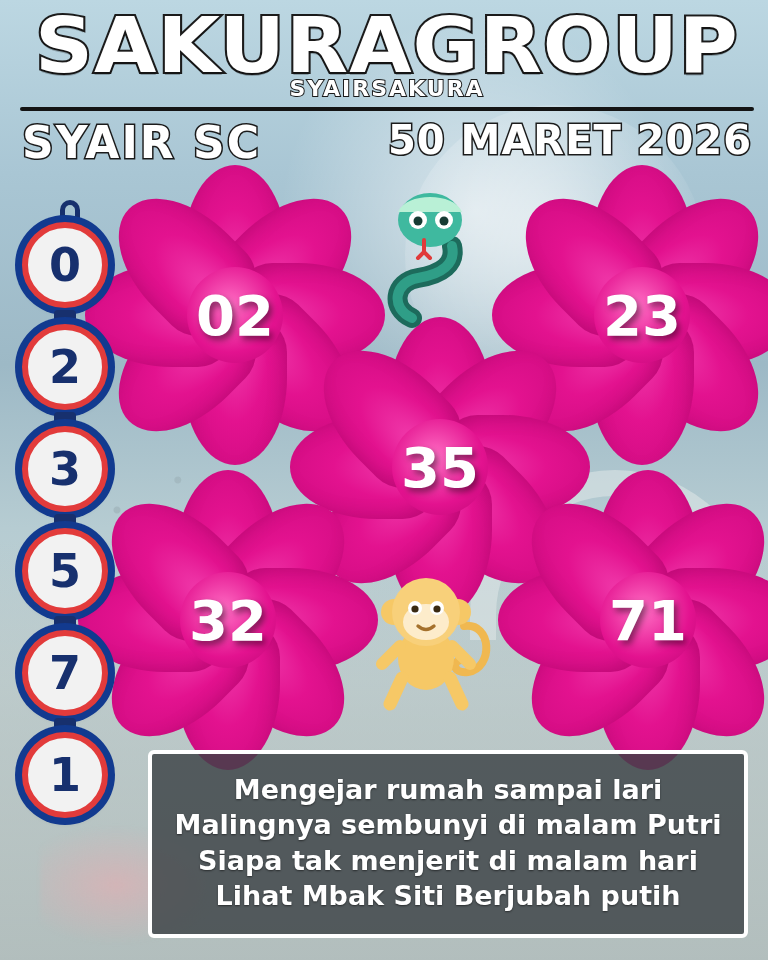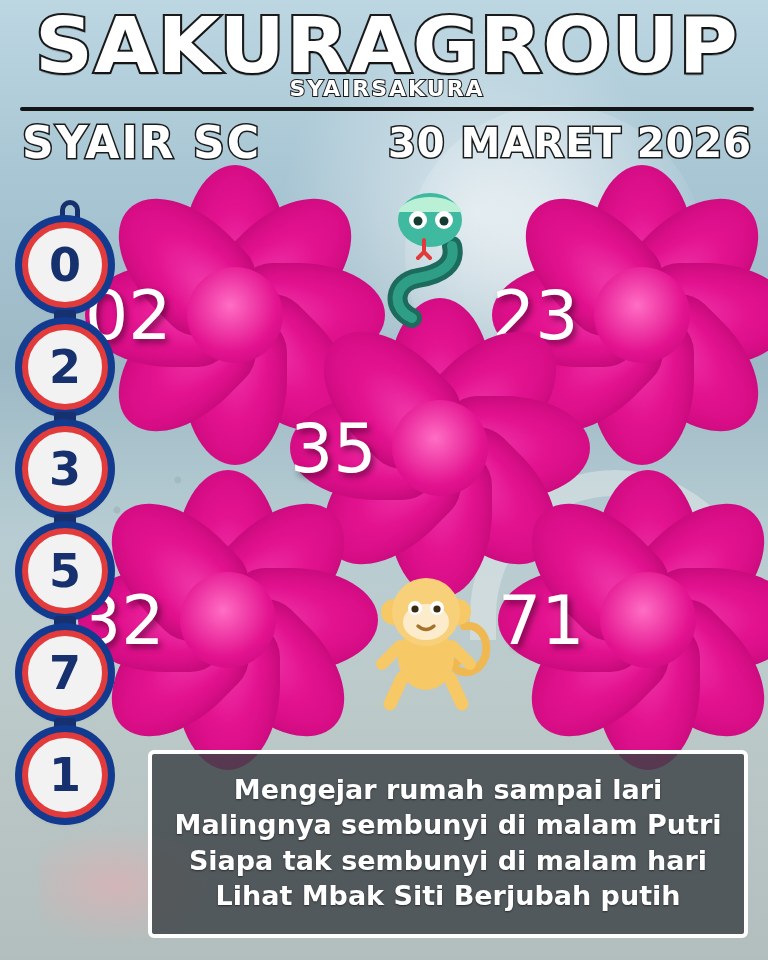--- a/index.html
+++ b/index.html
@@ -72,21 +72,21 @@
     letter-spacing: 2px;
     color:#ffffff;
     -webkit-text-stroke: 2px #1b1b1b;
     paint-order: stroke fill;
     margin-top: -6px;
   }
   .rule {
     height: 4px; background:#141414; margin: 6px 6px 6px 6px; border-radius:2px;
   }
   .head-row {
-    display:flex; align-items:center; justify-content:space-between;
+    display:flex; justify-content:space-between;
     padding: 0 8px;
   }
   .head-left {
     font-family:"DejaVu Sans", sans-serif;
     font-weight:bold; font-size: 44px; letter-spacing: 2px;
     color:#ffffff;
     -webkit-text-stroke: 3px #1b1b1b;
     paint-order: stroke fill;
   }
   .head-right {
@@ -141,23 +141,24 @@
   }
   .flower .core {
     position:absolute; left:50%; top:50%;
     width:96px; height:96px; margin:-48px 0 0 -48px;
     border-radius:50%;
     background: radial-gradient(circle at 45% 40%, #ff6ec4 0%, #e3128f 60%, #bd0875 100%);
   }
   .flower .num {
     position:absolute; left:0; right:0; top:50%;
     transform: translateY(-50%);
-    font-family:"DejaVu Sans", sans-serif;
-    font-weight:normal;
-    font-size: 68px;
+    text-align:center;
+    font-family:"DejaVu Sans", sans-serif;
+    font-weight:bold;
+    font-size: 56px;
     color:#ffffff;
     text-shadow: 3px 4px 6px rgba(0,0,0,0.45);
     z-index:3;
   }
 
   
   .doodle { position:absolute; z-index:5; }
 
   
   .verse {
@@ -187,21 +188,21 @@
   <div class="bg-bridge"></div>
   <div class="bg-tree"></div>
   <div class="bg-hand"></div>
 
   <header class="head">
     <div class="brand">SAKURAGROUP</div>
     <div class="brand-sub">SYAIRSAKURA</div>
     <div class="rule"></div>
     <div class="head-row">
       <div class="head-left">SYAIR SC</div>
-      <div class="head-right">30 MARET 2026</div>
+      <div class="head-right">50 MARET 2026</div>
     </div>
   </header>
 
   <div class="strip">
     <div class="strip-top-knob"></div>
     <div class="bead">0</div>
     <div class="bead">2</div>
     <div class="bead">3</div>
     <div class="bead">5</div>
     <div class="bead">7</div>
@@ -227,21 +228,21 @@
     <div class="petal" style="transform:rotate(90deg);"></div>
     <div class="petal" style="transform:rotate(135deg);"></div>
     <div class="petal" style="transform:rotate(180deg);"></div>
     <div class="petal" style="transform:rotate(225deg);"></div>
     <div class="petal" style="transform:rotate(270deg);"></div>
     <div class="petal" style="transform:rotate(315deg);"></div>
     <div class="core"></div>
     <div class="num">23</div>
   </div>
 
-  <div class="flower" style="left:290px; top:298px;">
+  <div class="flower" style="left:290px; top:317px;">
     <div class="petal" style="transform:rotate(0deg);"></div>
     <div class="petal" style="transform:rotate(45deg);"></div>
     <div class="petal" style="transform:rotate(90deg);"></div>
     <div class="petal" style="transform:rotate(135deg);"></div>
     <div class="petal" style="transform:rotate(180deg);"></div>
     <div class="petal" style="transform:rotate(225deg);"></div>
     <div class="petal" style="transform:rotate(270deg);"></div>
     <div class="petal" style="transform:rotate(315deg);"></div>
     <div class="core"></div>
     <div class="num">35</div>
@@ -303,17 +304,17 @@
         <circle cx="47" cy="37" r="3.6" fill="#3a2a12"></circle>
       <circle cx="69" cy="36" r="7" fill="#ffffff"></circle>
         <circle cx="69" cy="37" r="3.6" fill="#3a2a12"></circle>
       <path d="M50 54 Q58 61 66 54" stroke="#a5712c" stroke-width="3.4" fill="none" stroke-linecap="round"></path>
     </svg>
   </div>
 
   <div class="verse">
     <p>Mengejar rumah sampai lari</p>
     <p>Malingnya sembunyi di malam Putri</p>
-    <p>Siapa tak sembunyi di malam hari</p>
+    <p>Siapa tak menjerit di malam hari</p>
     <p>Lihat Mbak Siti Berjubah putih</p>
   </div>
 
 </div>
 
 </body></html>

